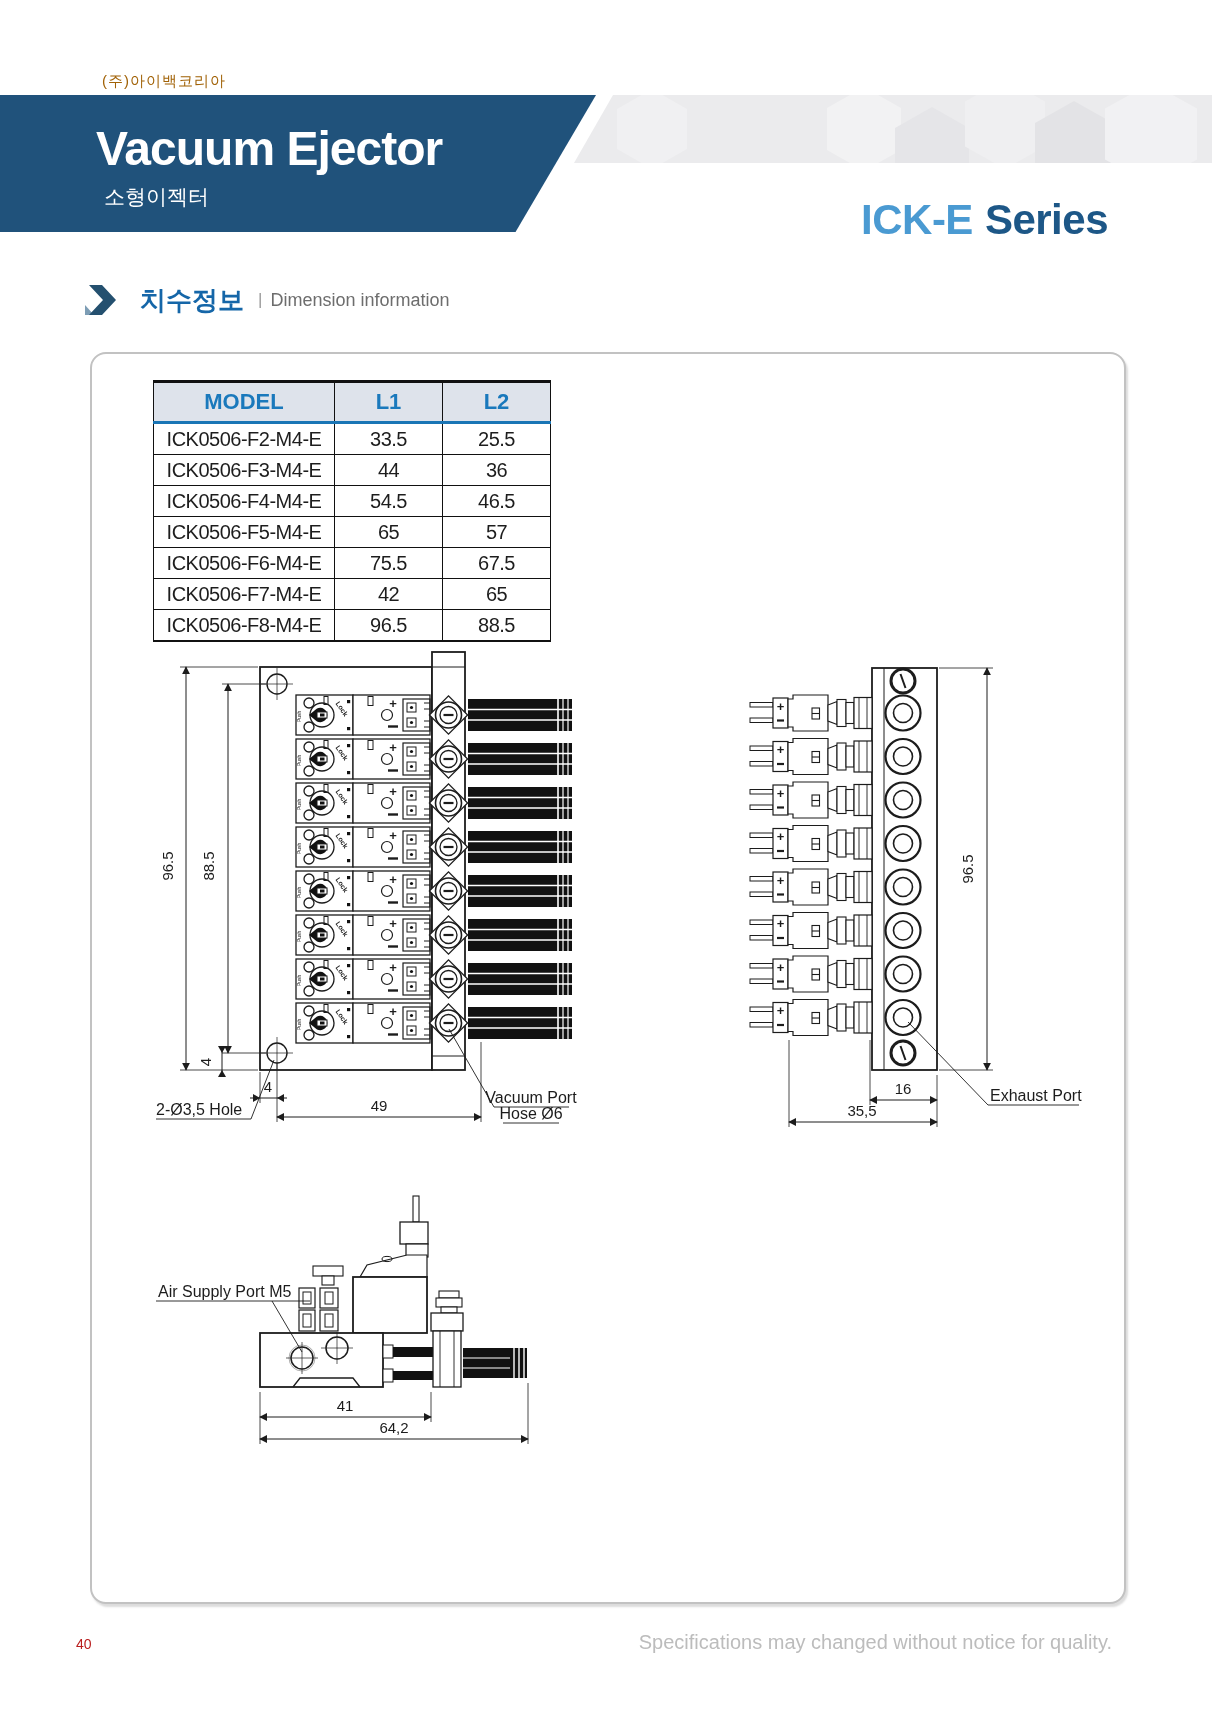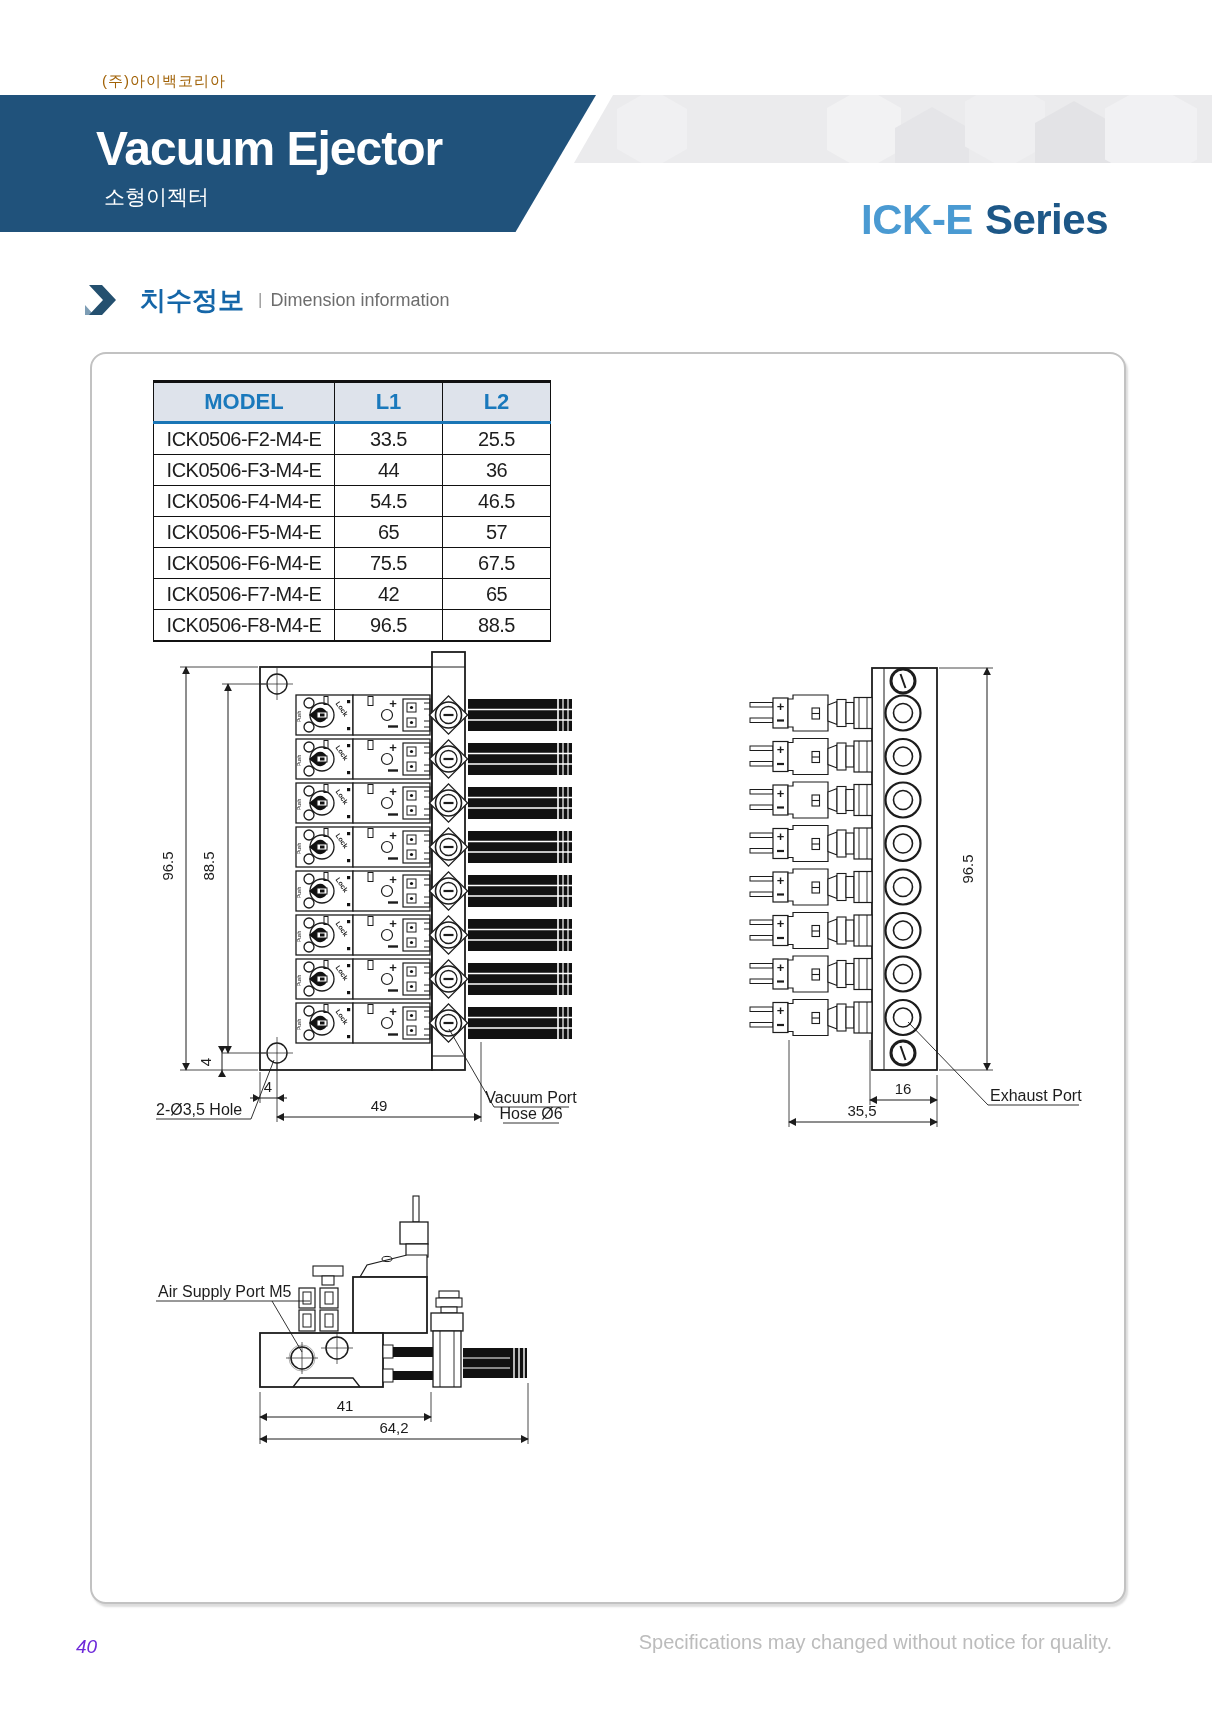--- a/index.html
+++ b/index.html
@@ -54,21 +54,21 @@
   }
   
   svg.drawings{position:absolute; left:0; top:0; width:1212px; height:1724px;}
   svg.drawings text{stroke:none; fill:#1c1c1c;}
   .dimt{font-size:15px; text-anchor:middle;}
   .lblt{font-size:16px;}
   .tiny{font-size:7px; font-weight:bold;}
   .tiny2{font-size:5px;}
   .plus{font-size:13px; font-weight:bold; text-anchor:middle;}
   
-  .pagenum{position:absolute; left:76px; top:1636px; font-size:19px; color:#6d28d9;font-style:italic;}
+  .pagenum{position:absolute; left:76px; top:1636px; font-size:14px; color:#b91c1c;}
   .footnote{position:absolute; right:100px; top:1631px; font-size:20px; color:#bcbcbc;}
 </style>
 </head>
 <body>
 
 <div class="page">
 
   <div class="company">(주)아이백코리아</div>
 
   <div class="banner">

